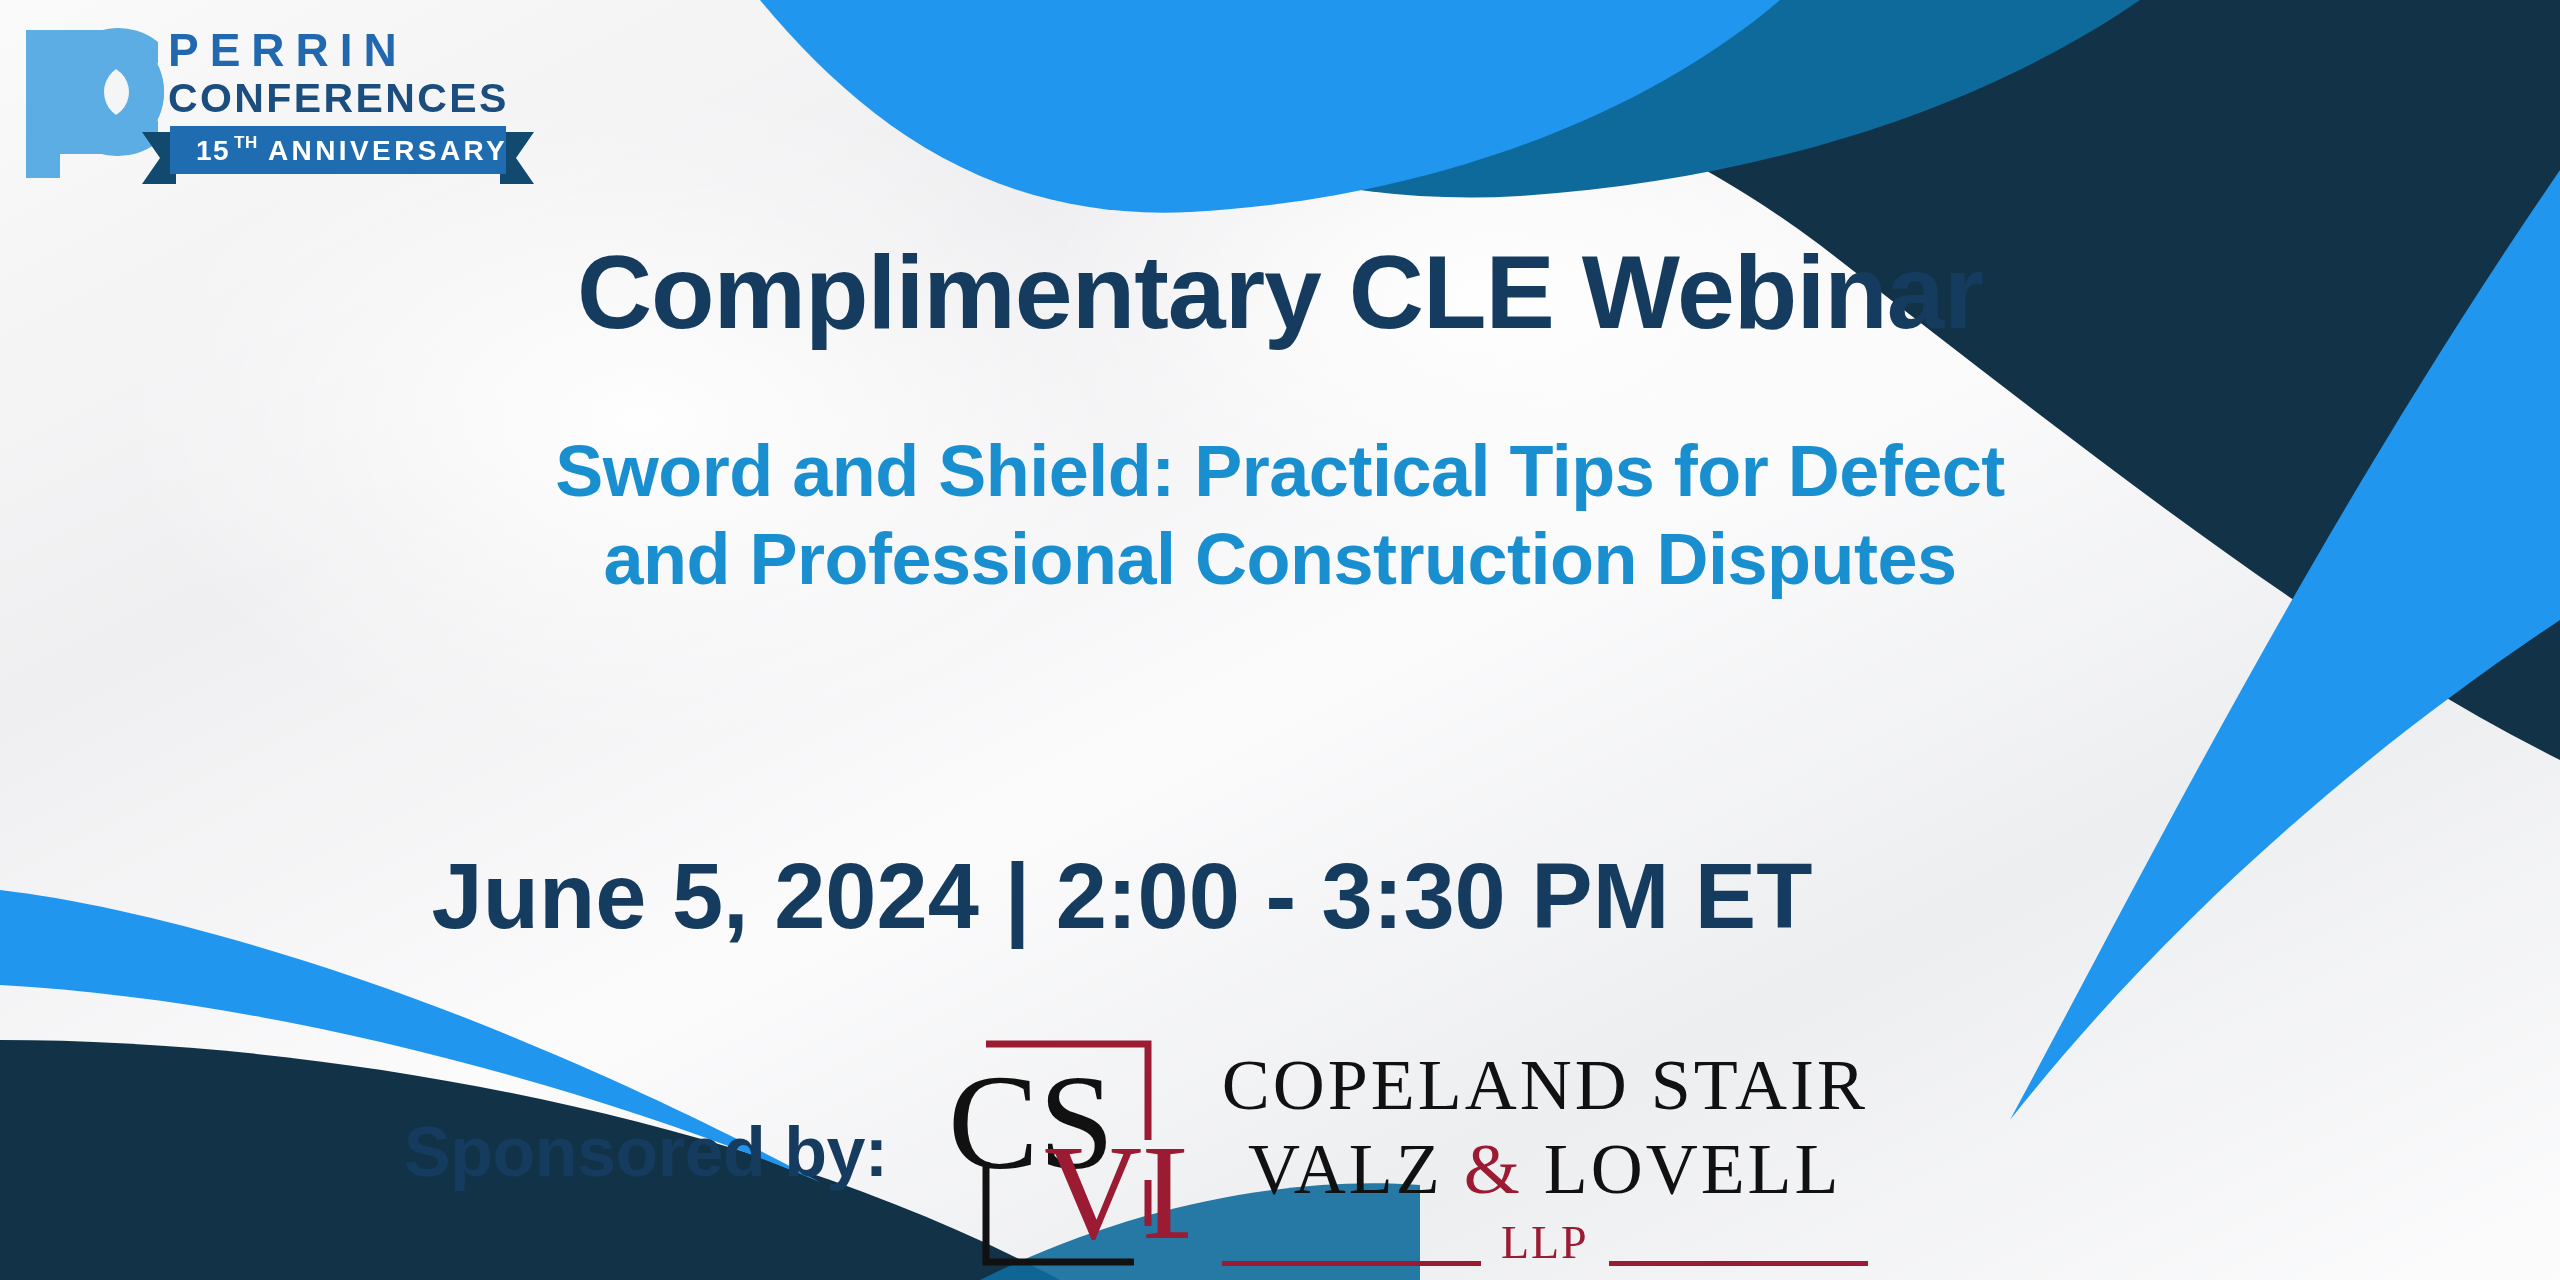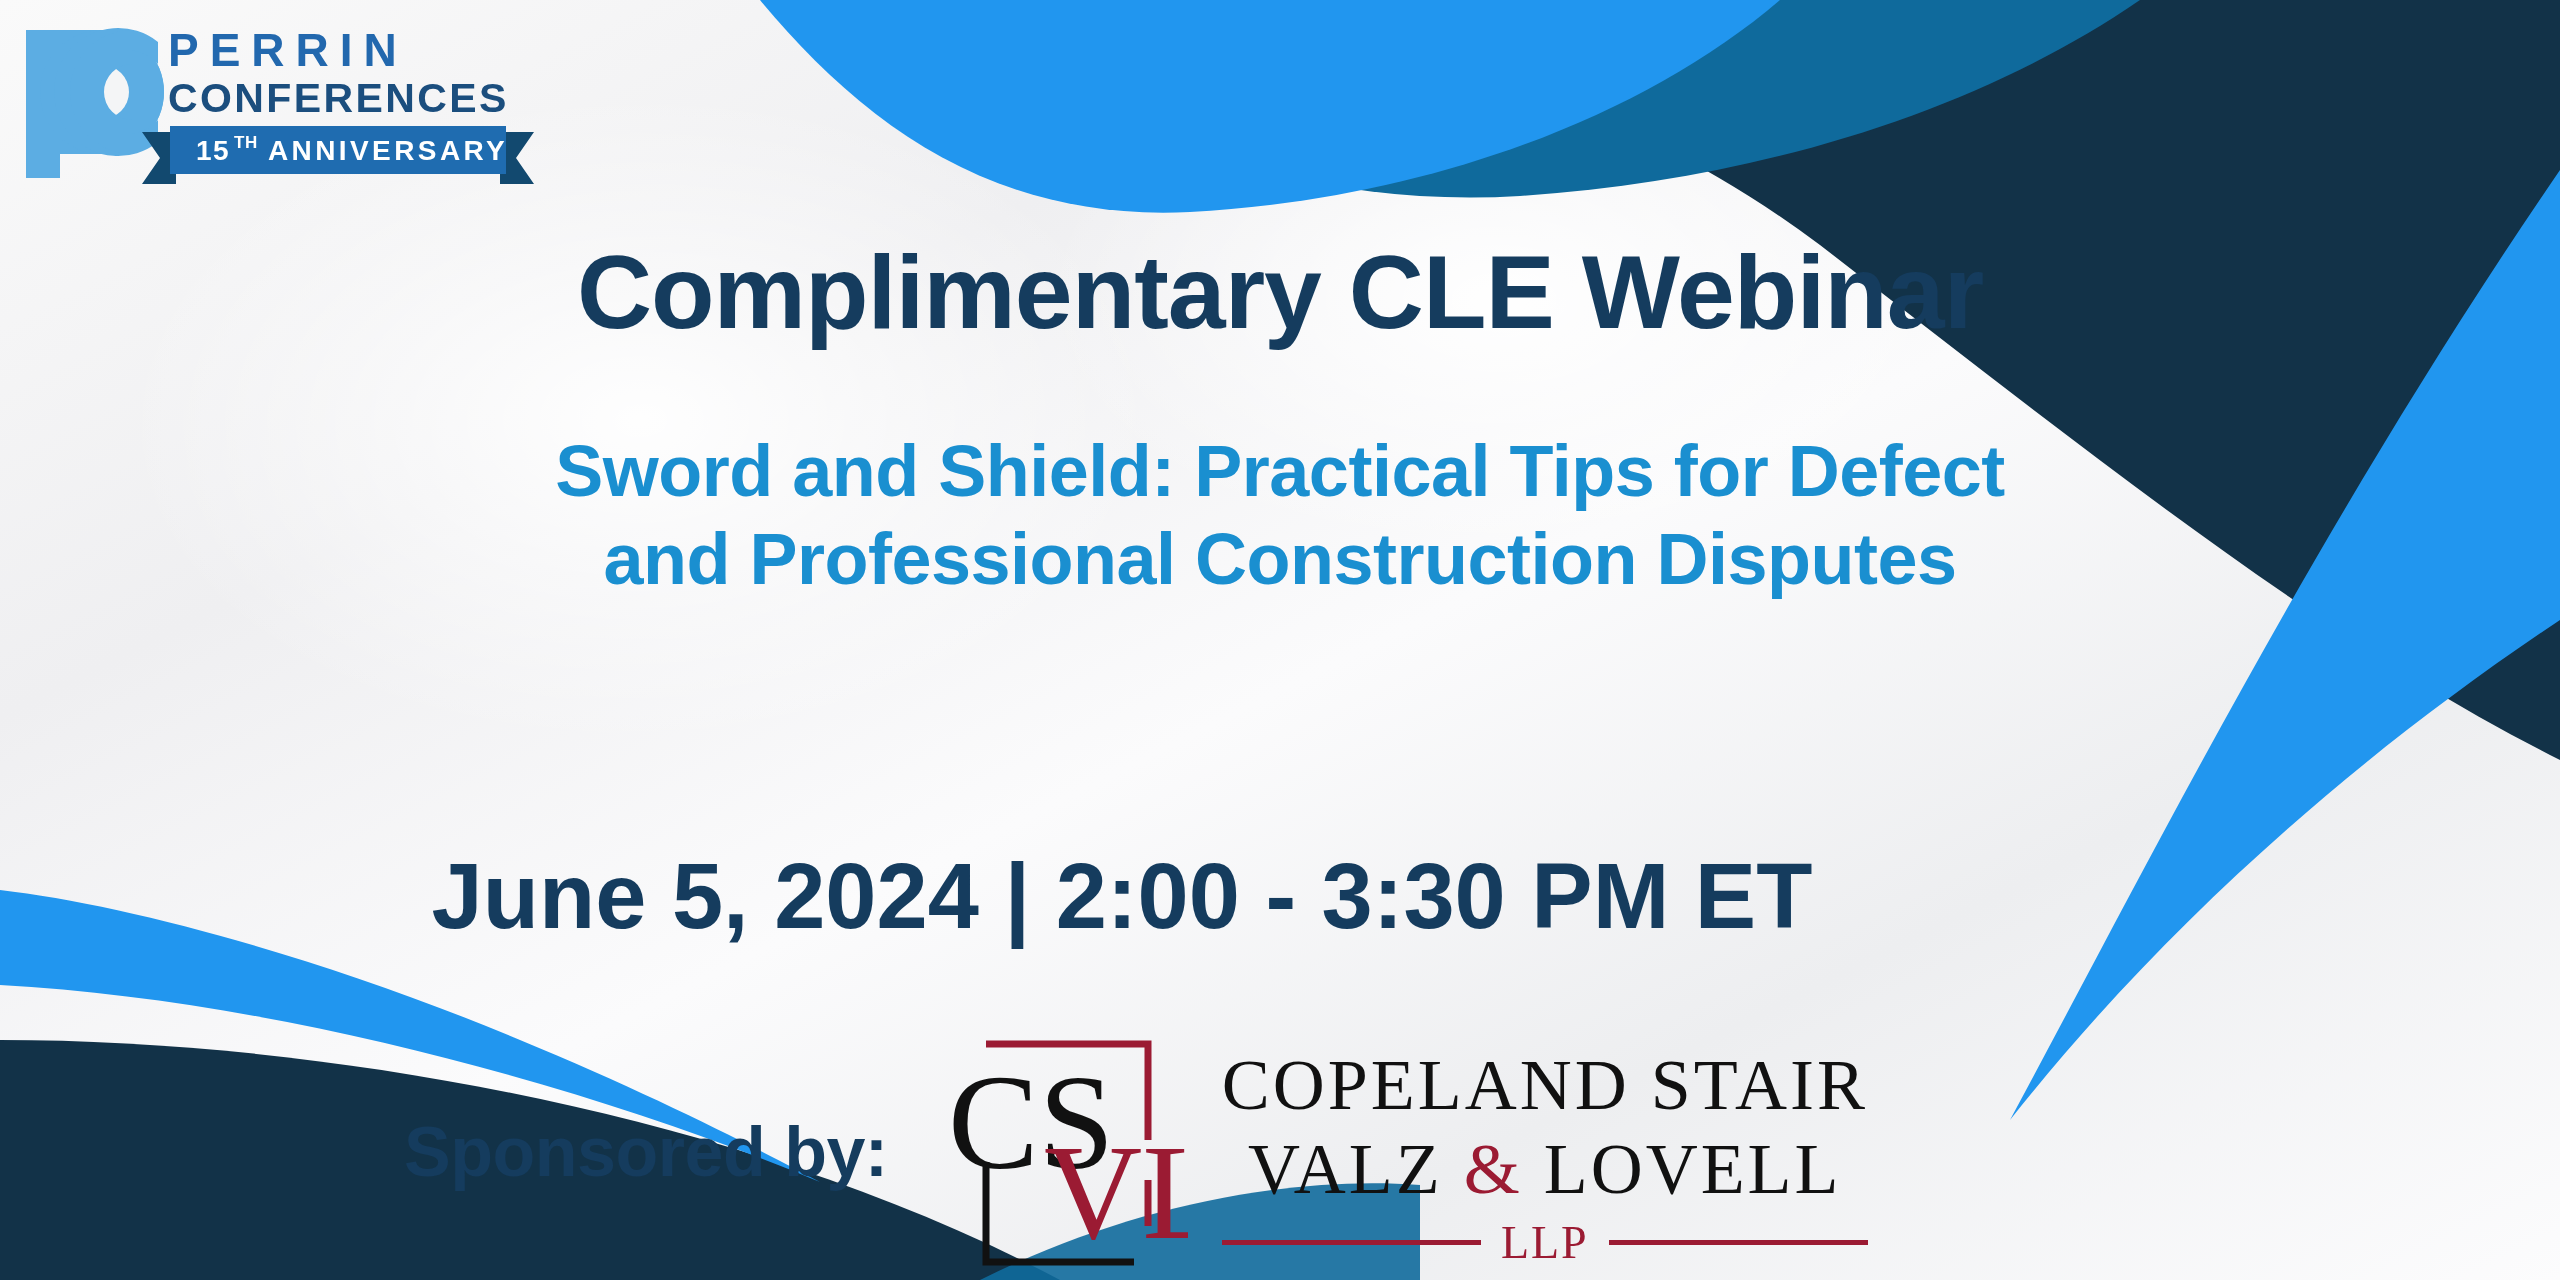--- a/index.html
+++ b/index.html
@@ -120,21 +120,21 @@
   }
   .csvl-line1, .csvl-line2 {
     font-size: 72px;
     letter-spacing: 3px;
     line-height: 1.16;
     white-space: nowrap;
   }
   .amp { color: #9B1B33; }
   .csvl-llp-row {
     display: flex;
-    align-items: center;
+    align-items: flex-end;
     width: 100%;
     gap: 20px;
     margin-top: 8px;
   }
   .llp-rule {
     flex: 1 1 auto;
     height: 5px;
     background: #9B1B33;
   }
   .llp-text {

